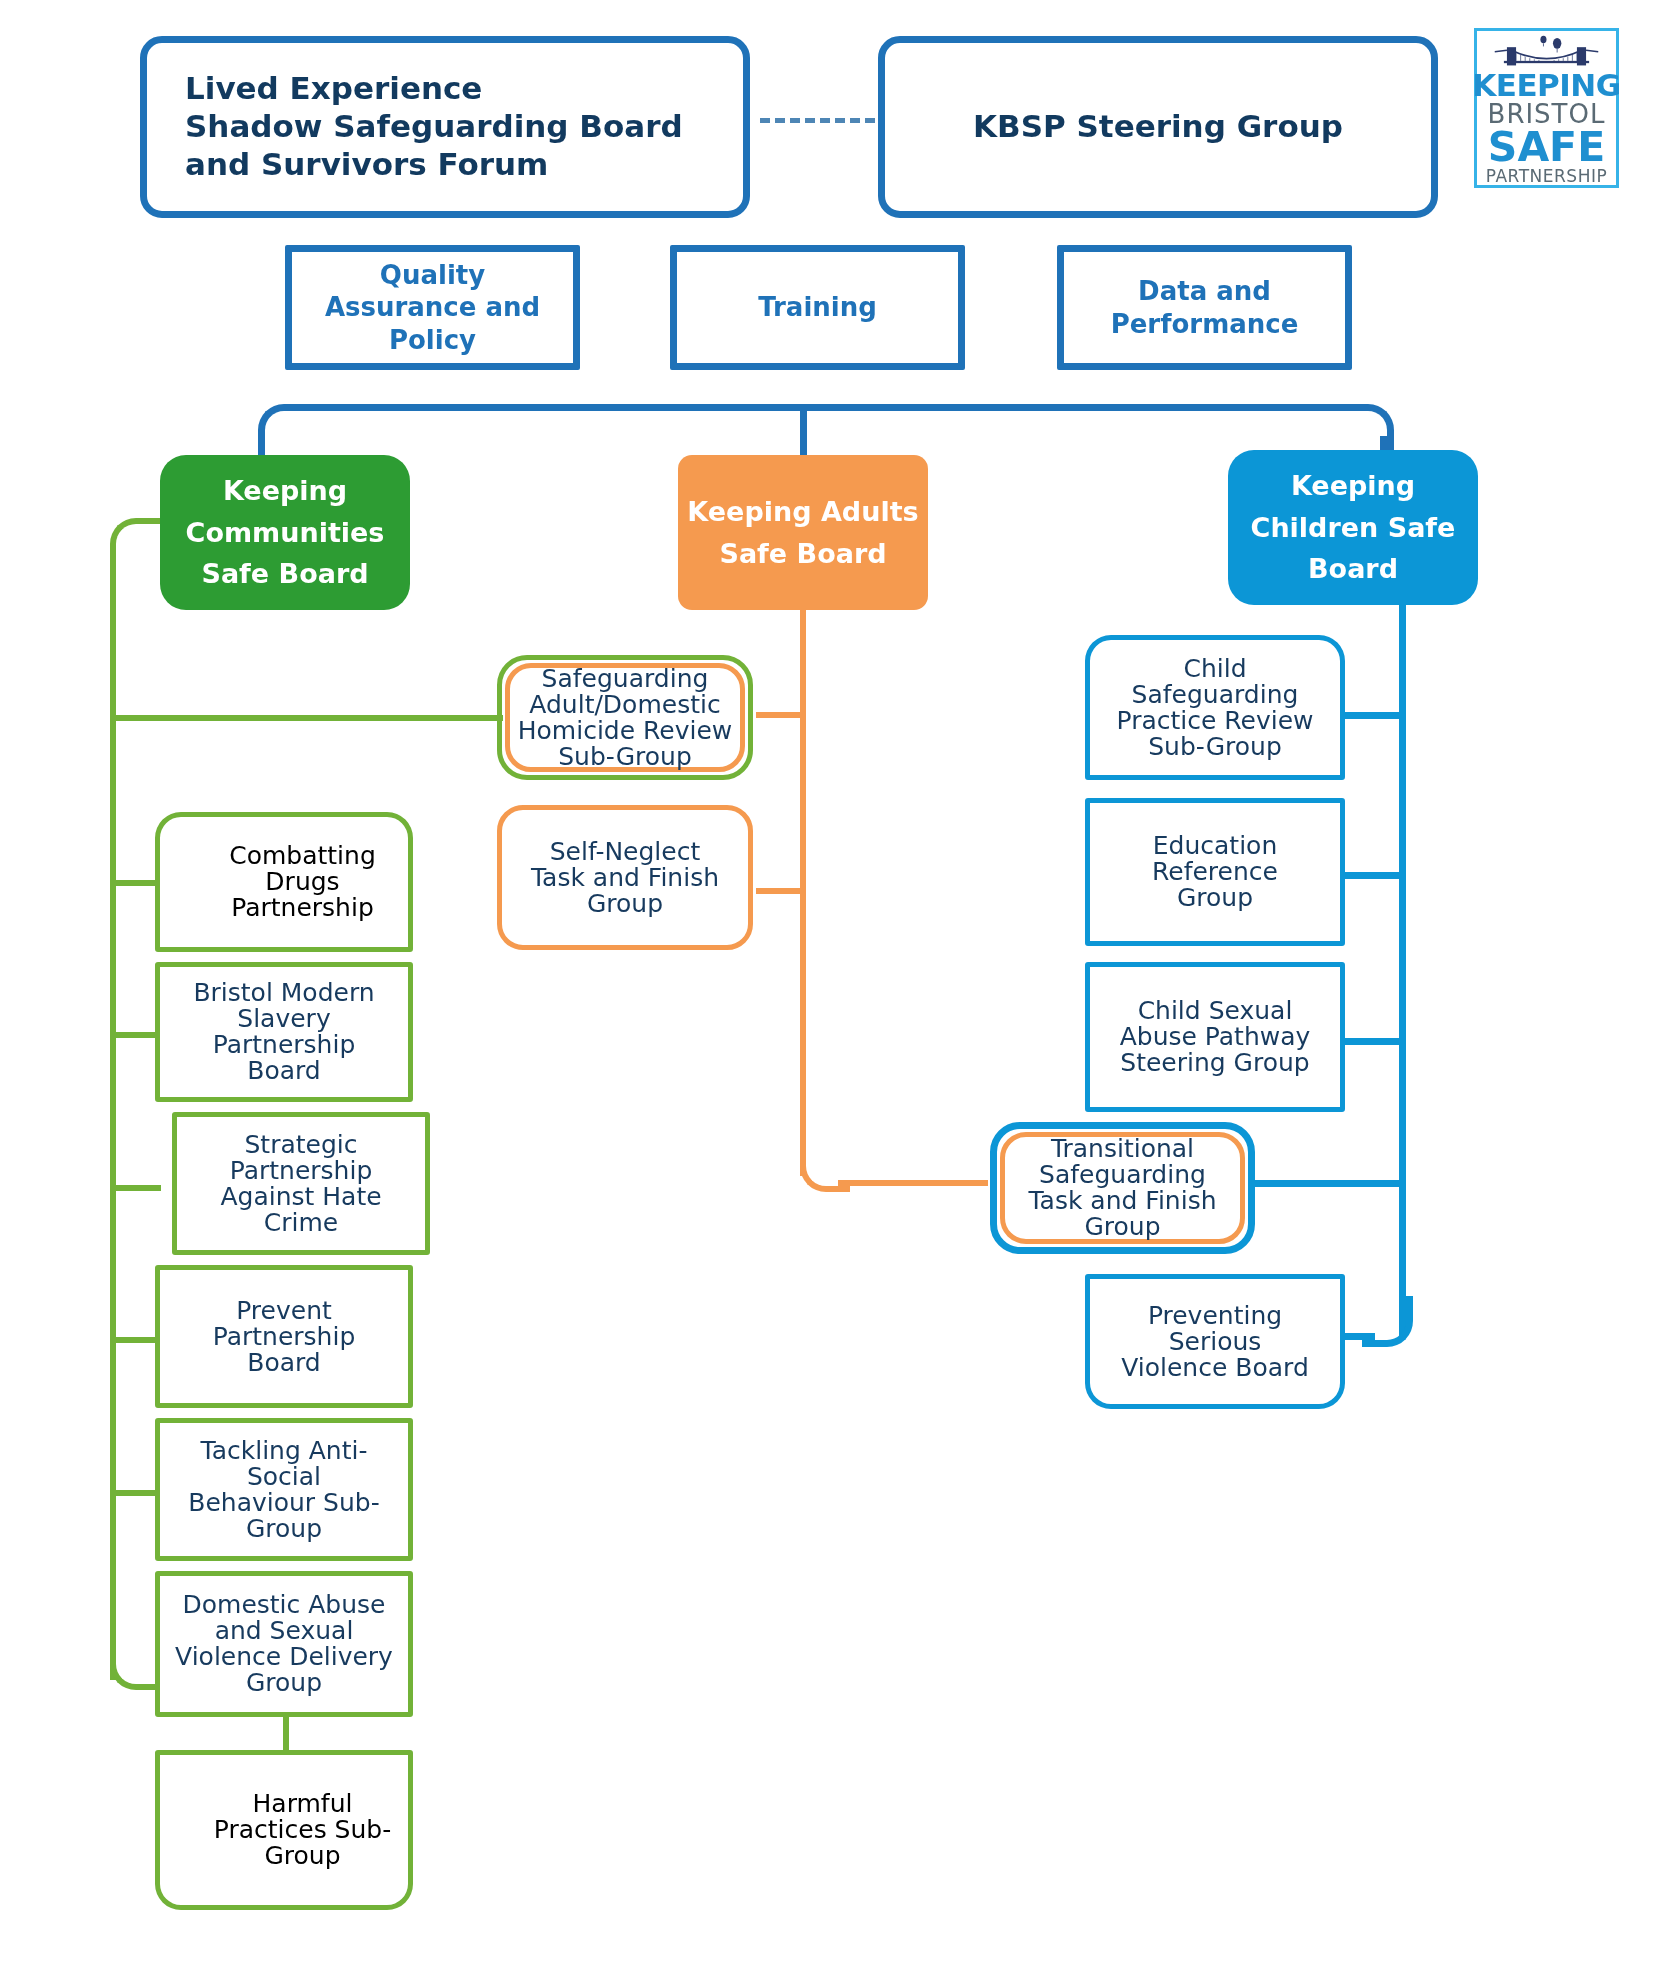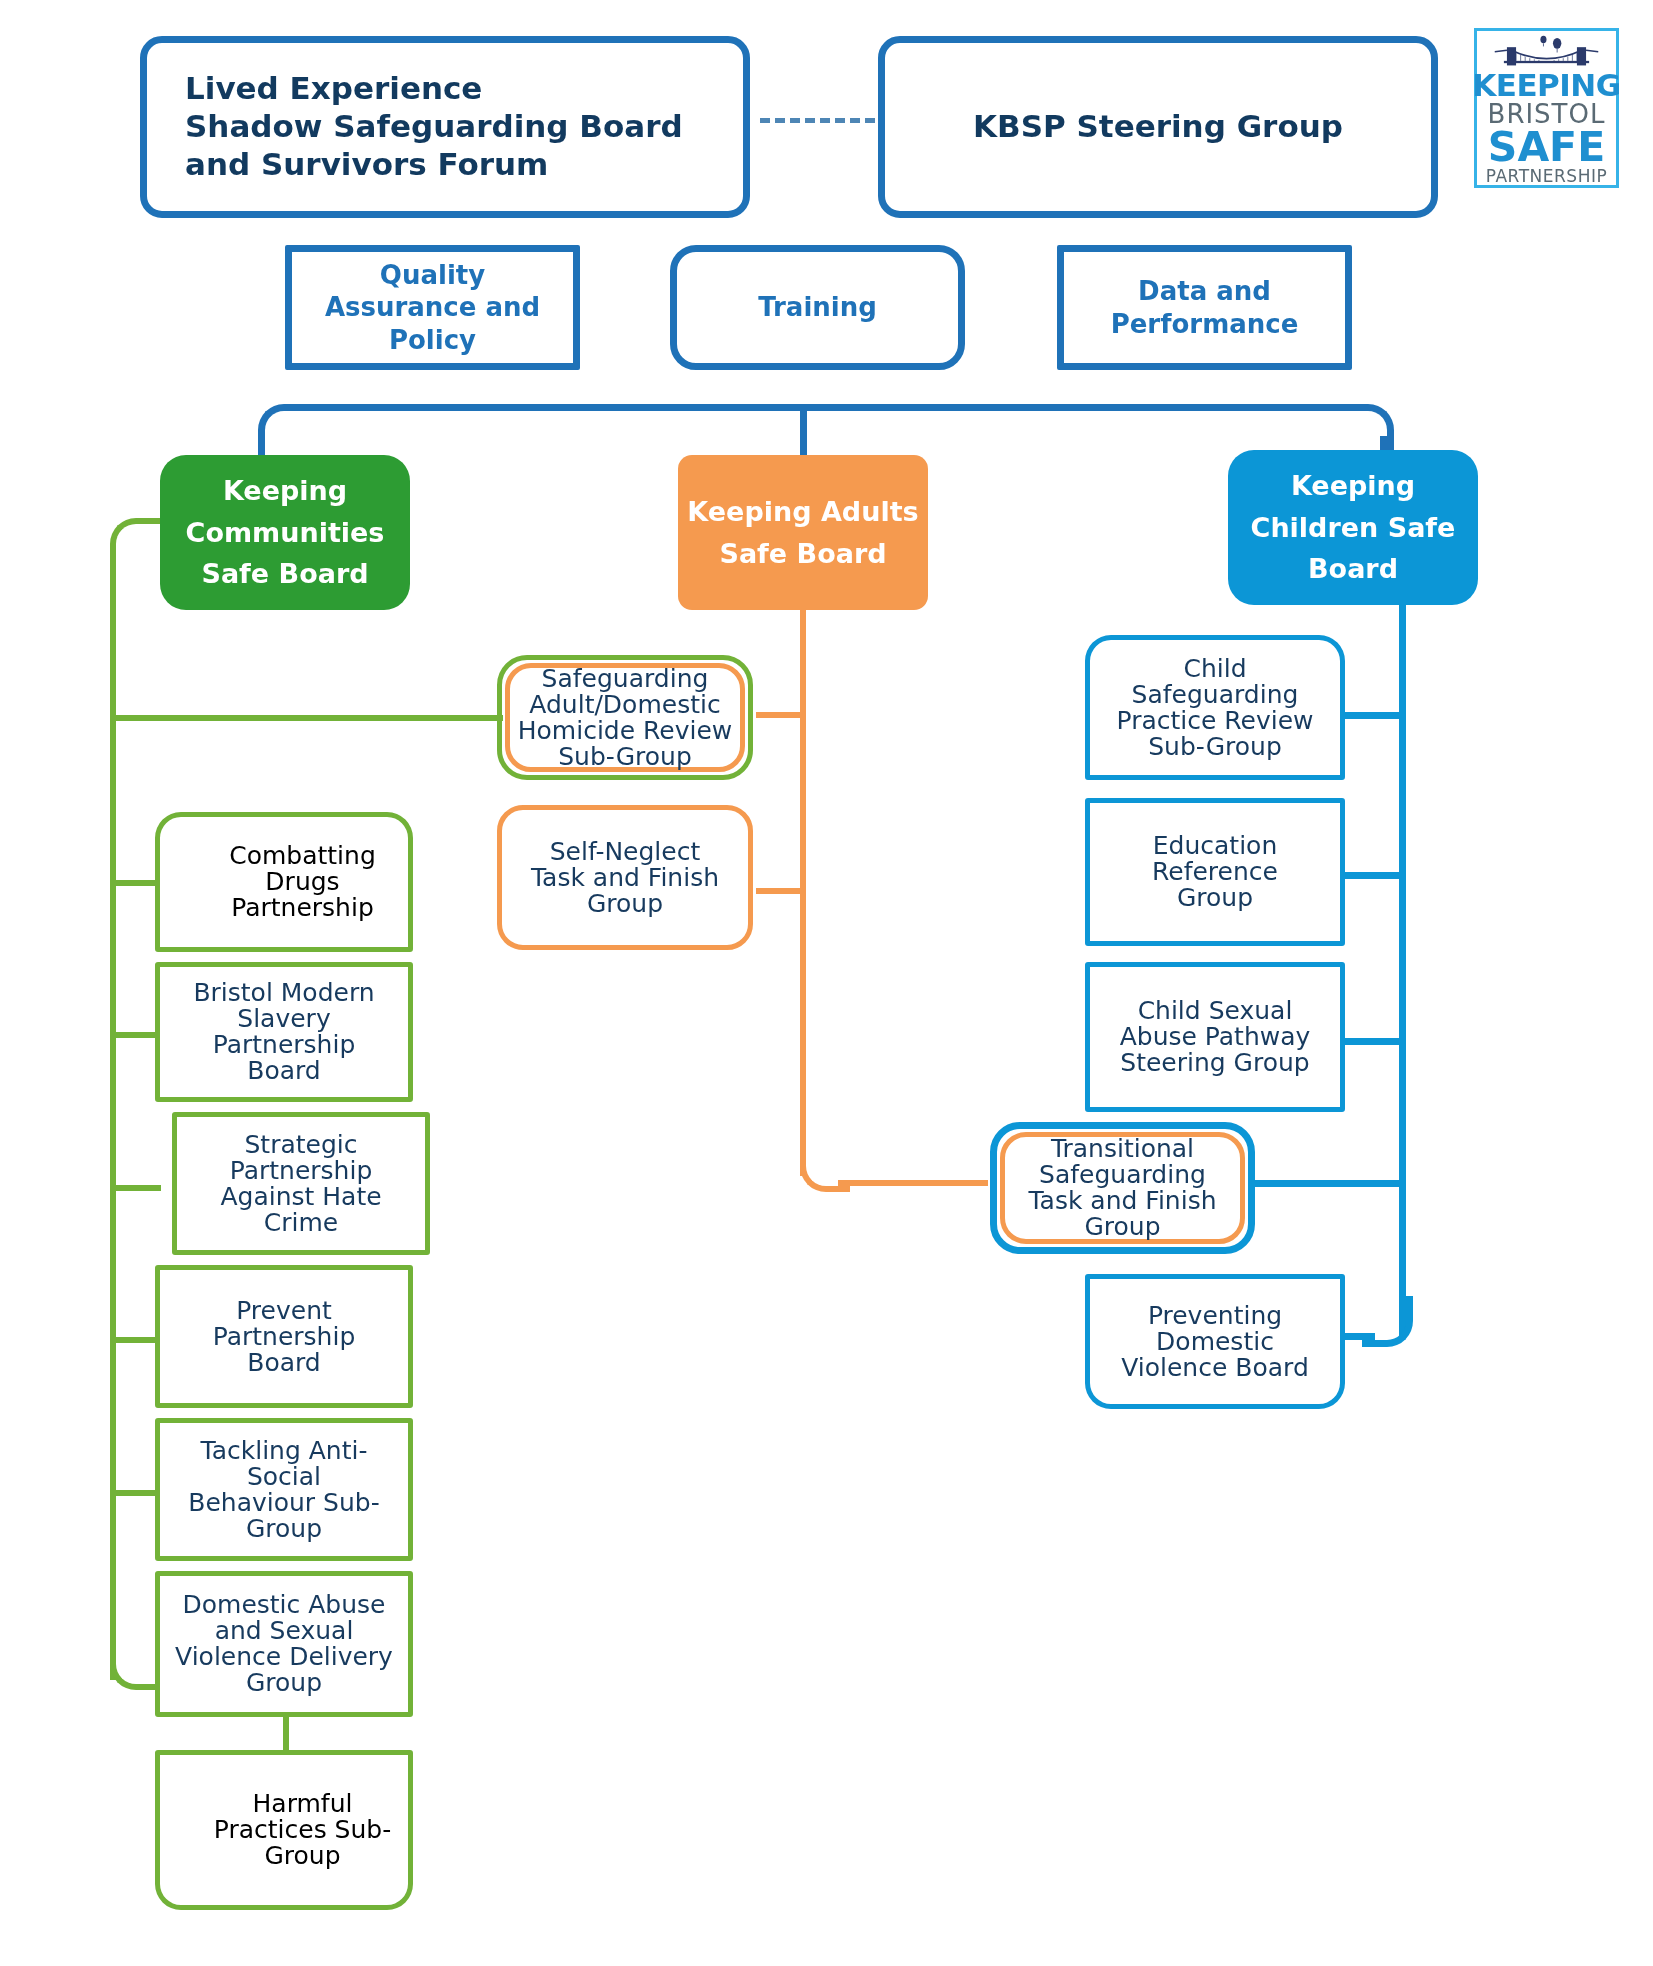--- a/index.html
+++ b/index.html
@@ -223,21 +223,21 @@
   </div>
 
   <div class="box theme-box" style="left:285px; top:245px; width:295px; height:125px;">
     <span class="txt">
       <span>Quality</span><br>
       <span>Assurance and</span><br>
       <span>Policy</span>
     </span>
   </div>
 
-  <div class="box theme-box" style="left:670px; top:245px; width:295px; height:125px;border-radius:26px;">
+  <div class="box theme-box" style="left:670px; top:245px; width:295px; height:125px;">
     <span class="txt">Training</span>
   </div>
 
   <div class="box theme-box" style="left:1057px; top:245px; width:295px; height:125px;">
     <span class="txt">
       <span>Data and</span><br>
       <span>Performance</span>
     </span>
   </div>
 
@@ -313,21 +313,21 @@
       <span>Transitional</span><br>
       <span>Safeguarding</span><br>
       <span>Task and Finish</span><br>
       <span>Group</span>
     </span>
   </div>
 
   <div class="box sub blue bottomround" style="left:1085px; top:1274px; width:260px; height:135px;">
     <span class="txt">
       <span>Preventing</span><br>
-      <span>Domestic</span><br>
+      <span>Serious</span><br>
       <span>Violence Board</span>
     </span>
   </div>
 
   <div class="box sub green topround black" style="left:155px; top:812px; width:258px; height:140px;">
     <span class="txt">
       <span>Combatting</span><br>
       <span>Drugs Partnership</span>
     </span>
   </div>

